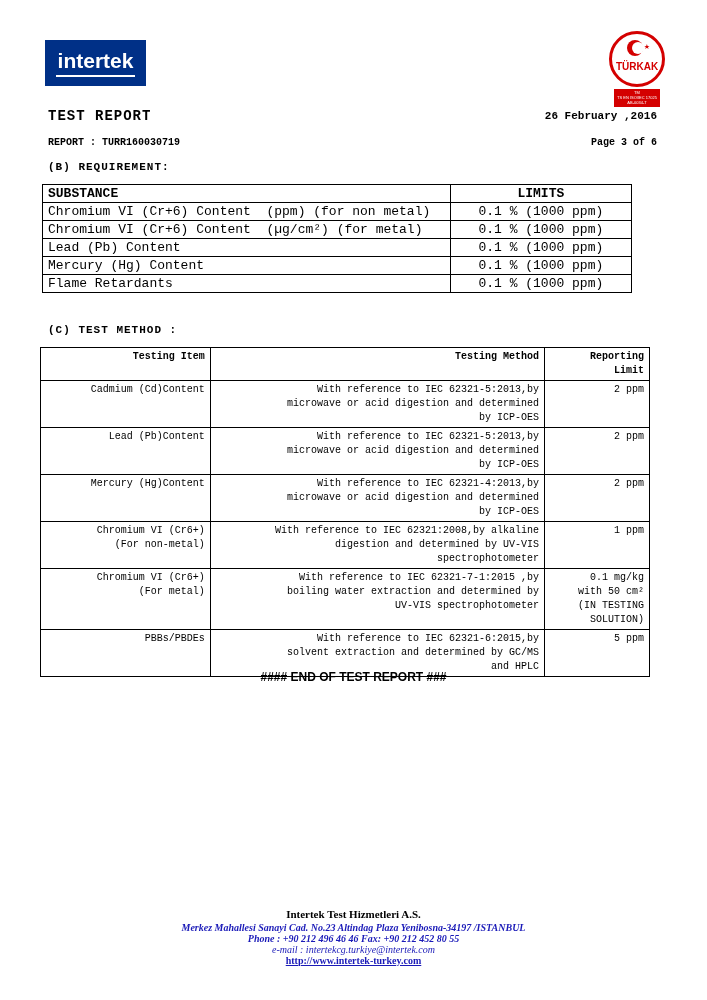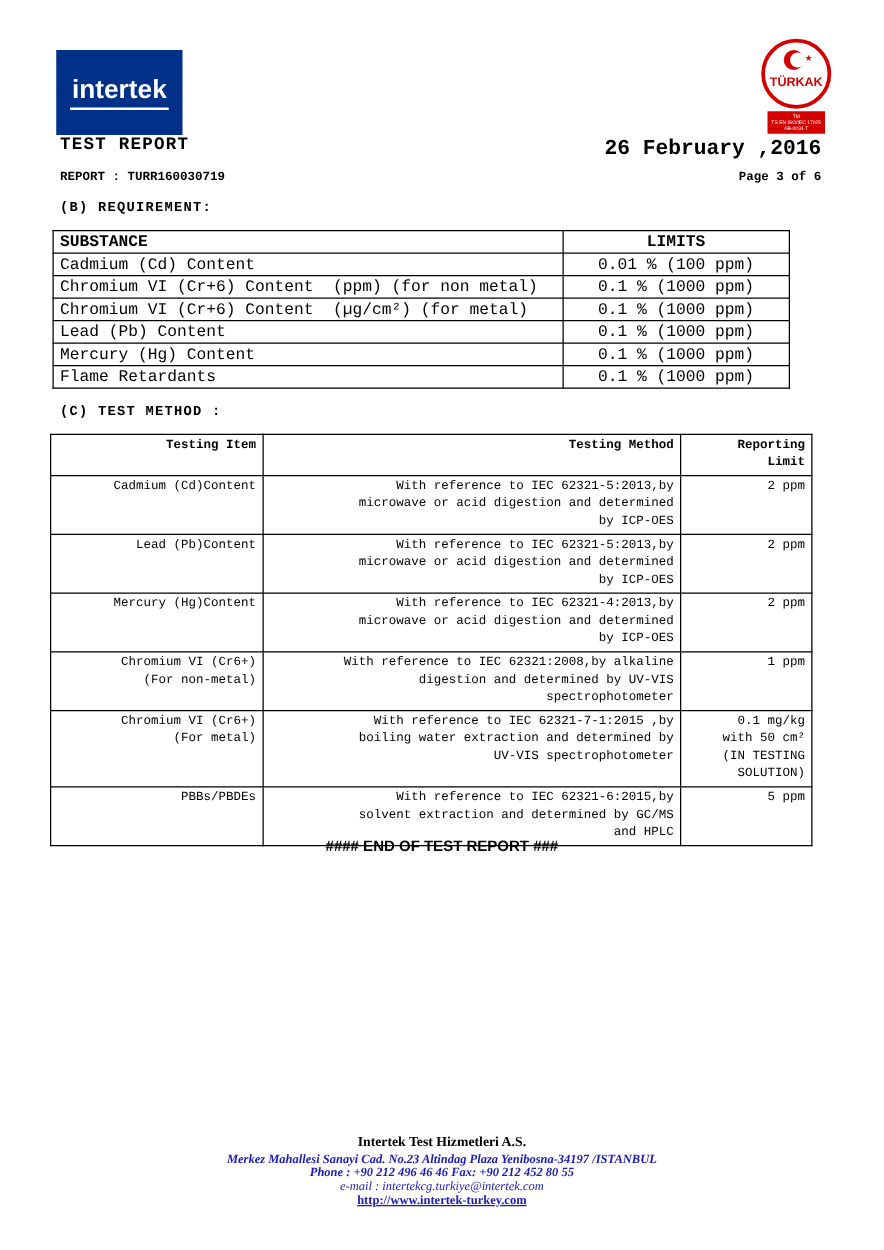--- a/index.html
+++ b/index.html
@@ -6,21 +6,21 @@
   html,body { background:#fff; }
   body {
     width:707px; height:1000px;
     font-family:"Liberation Mono","DejaVu Sans Mono",monospace;
     color:#000;
   }
   .page { position:relative; width:707px; height:1000px; background:#fff; overflow:hidden; }
 
   
   .intertek-logo {
-    position:absolute; left:45px; top:40px; width:101px; height:68px;
+    position:absolute; left:45px; top:40px; width:101px; height:46px;
     background:#003087; display:flex; align-items:center; justify-content:center;
   }
   .intertek-text {
     color:#fff; font-family:"Liberation Sans",sans-serif; font-weight:bold;
     font-size:21px; line-height:1; border-bottom:2px solid #fff; padding:0 2px 4px 2px;
   }
   .turkak { position:absolute; left:607px; top:31px; width:60px; text-align:center; }
   .turkak-circle {
     width:56px; height:56px; margin:0 auto; border:3px solid #d40000; border-radius:50%;
     position:relative; background:#fff;
@@ -32,21 +32,21 @@
     position:absolute; left:0; right:0; top:27px; color:#d40000;
     font-family:"Liberation Sans",sans-serif; font-weight:bold; font-size:10px;
   }
   .turkak-box {
     width:46px; margin:2px auto 0; background:#d40000; color:#fff;
     font-family:"Liberation Sans",sans-serif; font-size:4px; line-height:1.3; padding:1px 0;
   }
 
   
   .title { position:absolute; left:48px; top:108px; font-size:14px; font-weight:bold; letter-spacing:1px; }
-  .date { position:absolute; right:50px; top:110px; font-size:17px; font-weight:bold; }
+  .date { position:absolute; right:50px; top:110px; font-size:11px; font-weight:bold; }
   .report-no { position:absolute; left:48px; top:137px; font-size:10px; font-weight:bold; }
   .page-no { position:absolute; right:50px; top:137px; font-size:10px; font-weight:bold; }
   .heading-b { position:absolute; left:48px; top:161px; font-size:11px; font-weight:bold; letter-spacing:1px; }
   .heading-c { position:absolute; left:48px; top:324px; font-size:11px; font-weight:bold; letter-spacing:1px; }
 
   
   .req-table {
     position:absolute; left:42px; top:184px; width:590px;
     border-collapse:collapse; font-size:13px;
   }
@@ -121,24 +121,20 @@
 
   <div class="heading-b">(B) REQUIREMENT:</div>
 
   <table class="req-table">
     <tbody>
         <tr>
       <th class="col-substance">SUBSTANCE</th>
       <th class="col-limits">LIMITS</th>
     </tr>
     <tr>
-      <td class="col-substance">Cadmium (Cd) Content</td>
-      <td class="col-limits">0.01 % (100 ppm)</td>
-    </tr>
-    <tr>
       <td class="col-substance">Chromium VI (Cr+6) Content  (ppm) (for non metal)</td>
       <td class="col-limits">0.1 % (1000 ppm)</td>
     </tr>
     <tr>
       <td class="col-substance">Chromium VI (Cr+6) Content  (µg/cm²) (for metal)</td>
       <td class="col-limits">0.1 % (1000 ppm)</td>
     </tr>
     <tr>
       <td class="col-substance">Lead (Pb) Content</td>
       <td class="col-limits">0.1 % (1000 ppm)</td>

